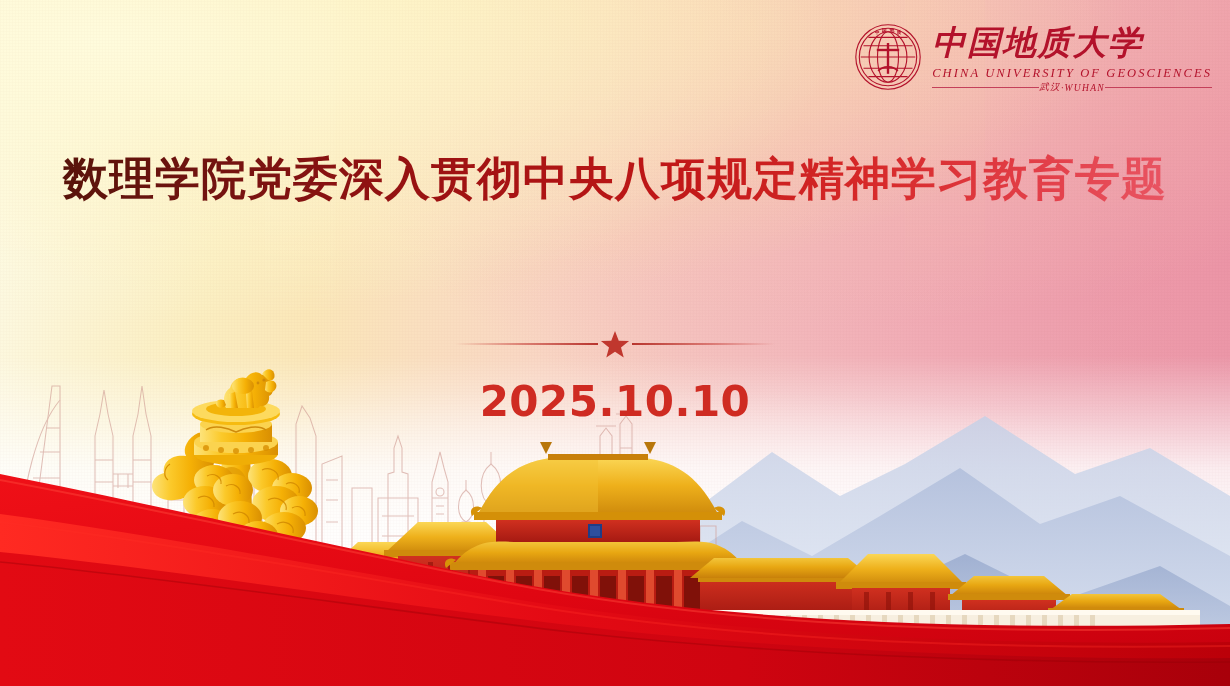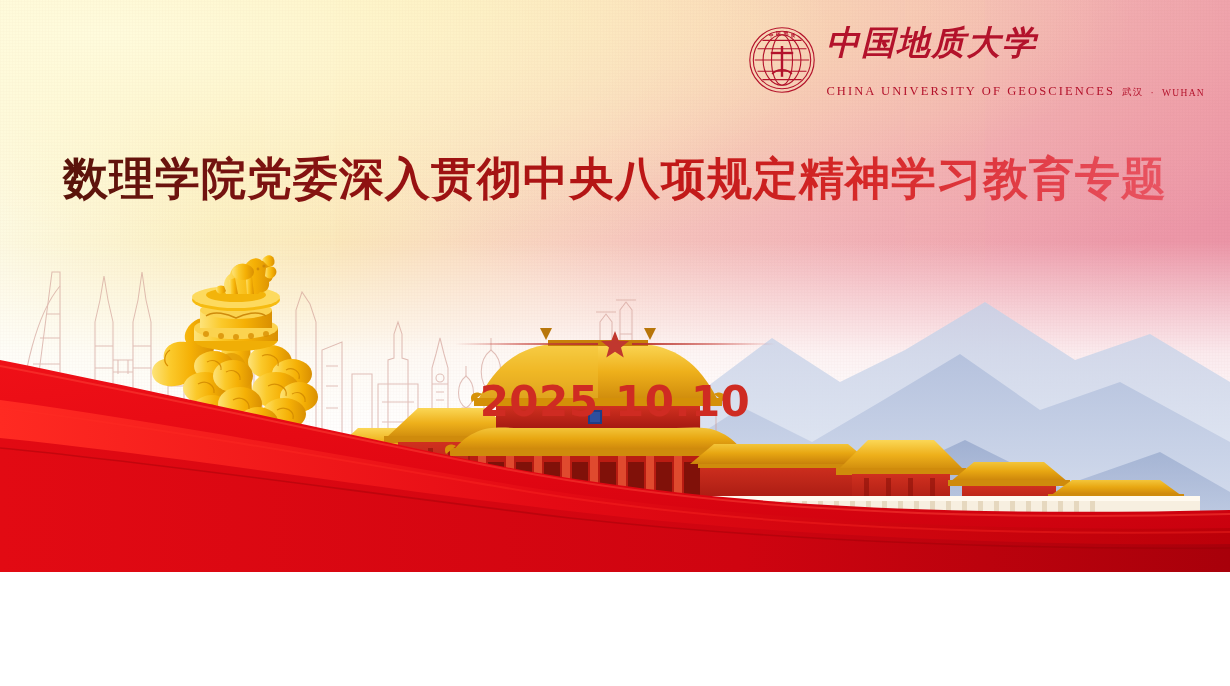--- a/index.html
+++ b/index.html
@@ -1,20 +1,20 @@
 <!DOCTYPE html>
 <html><head>
 <meta charset="utf-8">
 <style>
   * { margin:0; padding:0; box-sizing:border-box; }
   html,body { width:1230px; height:686px; overflow:hidden; background:#fff; }
   body { font-family:"Liberation Sans","DejaVu Sans",sans-serif; }
 
   #poster {
-    position:relative; width:1230px; height:572px; overflow:hidden;
+    position:relative; width:1230px; height:686px; overflow:hidden;
     background:#bef264;
   }
 
   
   .bg-base{
     position:absolute; inset:0;
     background:
       linear-gradient(100deg,
         #fdfbe8 0%, #fcf4d2 10%, #fbeec0 19%,
         #fbe7b8 27%, #fadfc0 36%, #f9d6c4 45%,
@@ -43,27 +43,27 @@
     background-image:
       repeating-linear-gradient(0deg, rgba(190,150,150,.16) 0 1px, rgba(0,0,0,0) 1px 3px),
       repeating-linear-gradient(90deg, rgba(190,150,150,.14) 0 1px, rgba(0,0,0,0) 1px 3px);
   }
 
   
   .logo{ position:absolute; right:18px; top:20px; display:flex; align-items:center; gap:9px; }
   .logo-seal{ width:70px; height:70px; flex:0 0 auto; }
   .logo-words{ display:flex; flex-direction:column; align-items:stretch; }
   .logo-cn{ height:45px; }
-  .logo-en{ display:flex; flex-direction:row; align-items:flex-end; margin-top:1px; }
+  .logo-en{ display:flex; flex-direction:column; align-items:flex-start; margin-top:1px;font-style:italic; }
   .logo-en-main{
     font-family:"Liberation Serif","DejaVu Serif",serif;
     font-size:12.5px; letter-spacing:2.1px; color:#b3122b; white-space:nowrap;
   }
   .logo-en-sub{
-    display:flex; align-items:center; gap:7px; width:100%; margin-top:20px;
+    display:flex; align-items:center; width:100%; margin-top:0;
   }
   .logo-en-sub .rule{ flex:1 1 auto; height:1px; background:#c4405a; }
   .logo-en-sub span{
     font-family:"Liberation Serif","DejaVu Serif",serif;
     font-size:9.5px; letter-spacing:1.3px; color:#b3122b; white-space:nowrap;
   }
 
   
   .headline{ position:absolute; left:0; right:0; top:143px; text-align:center; }
   .hl-line{

